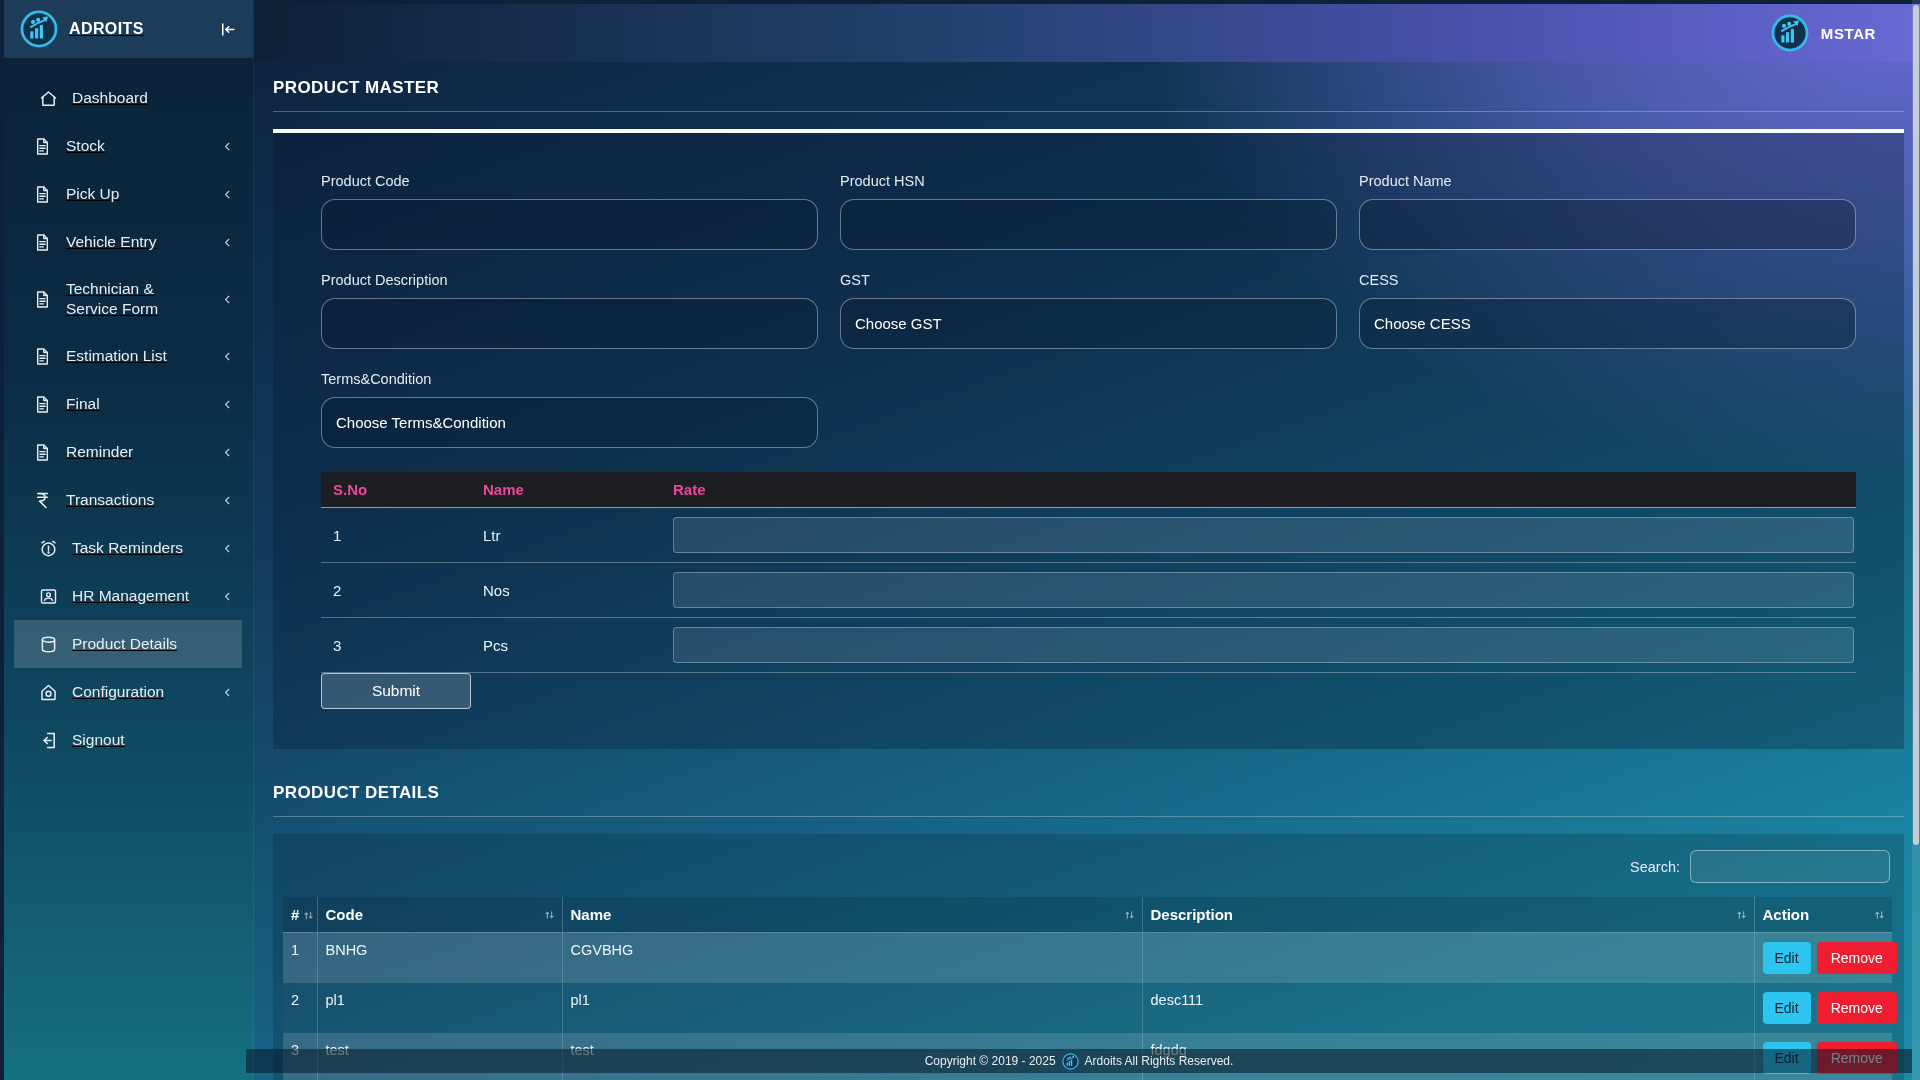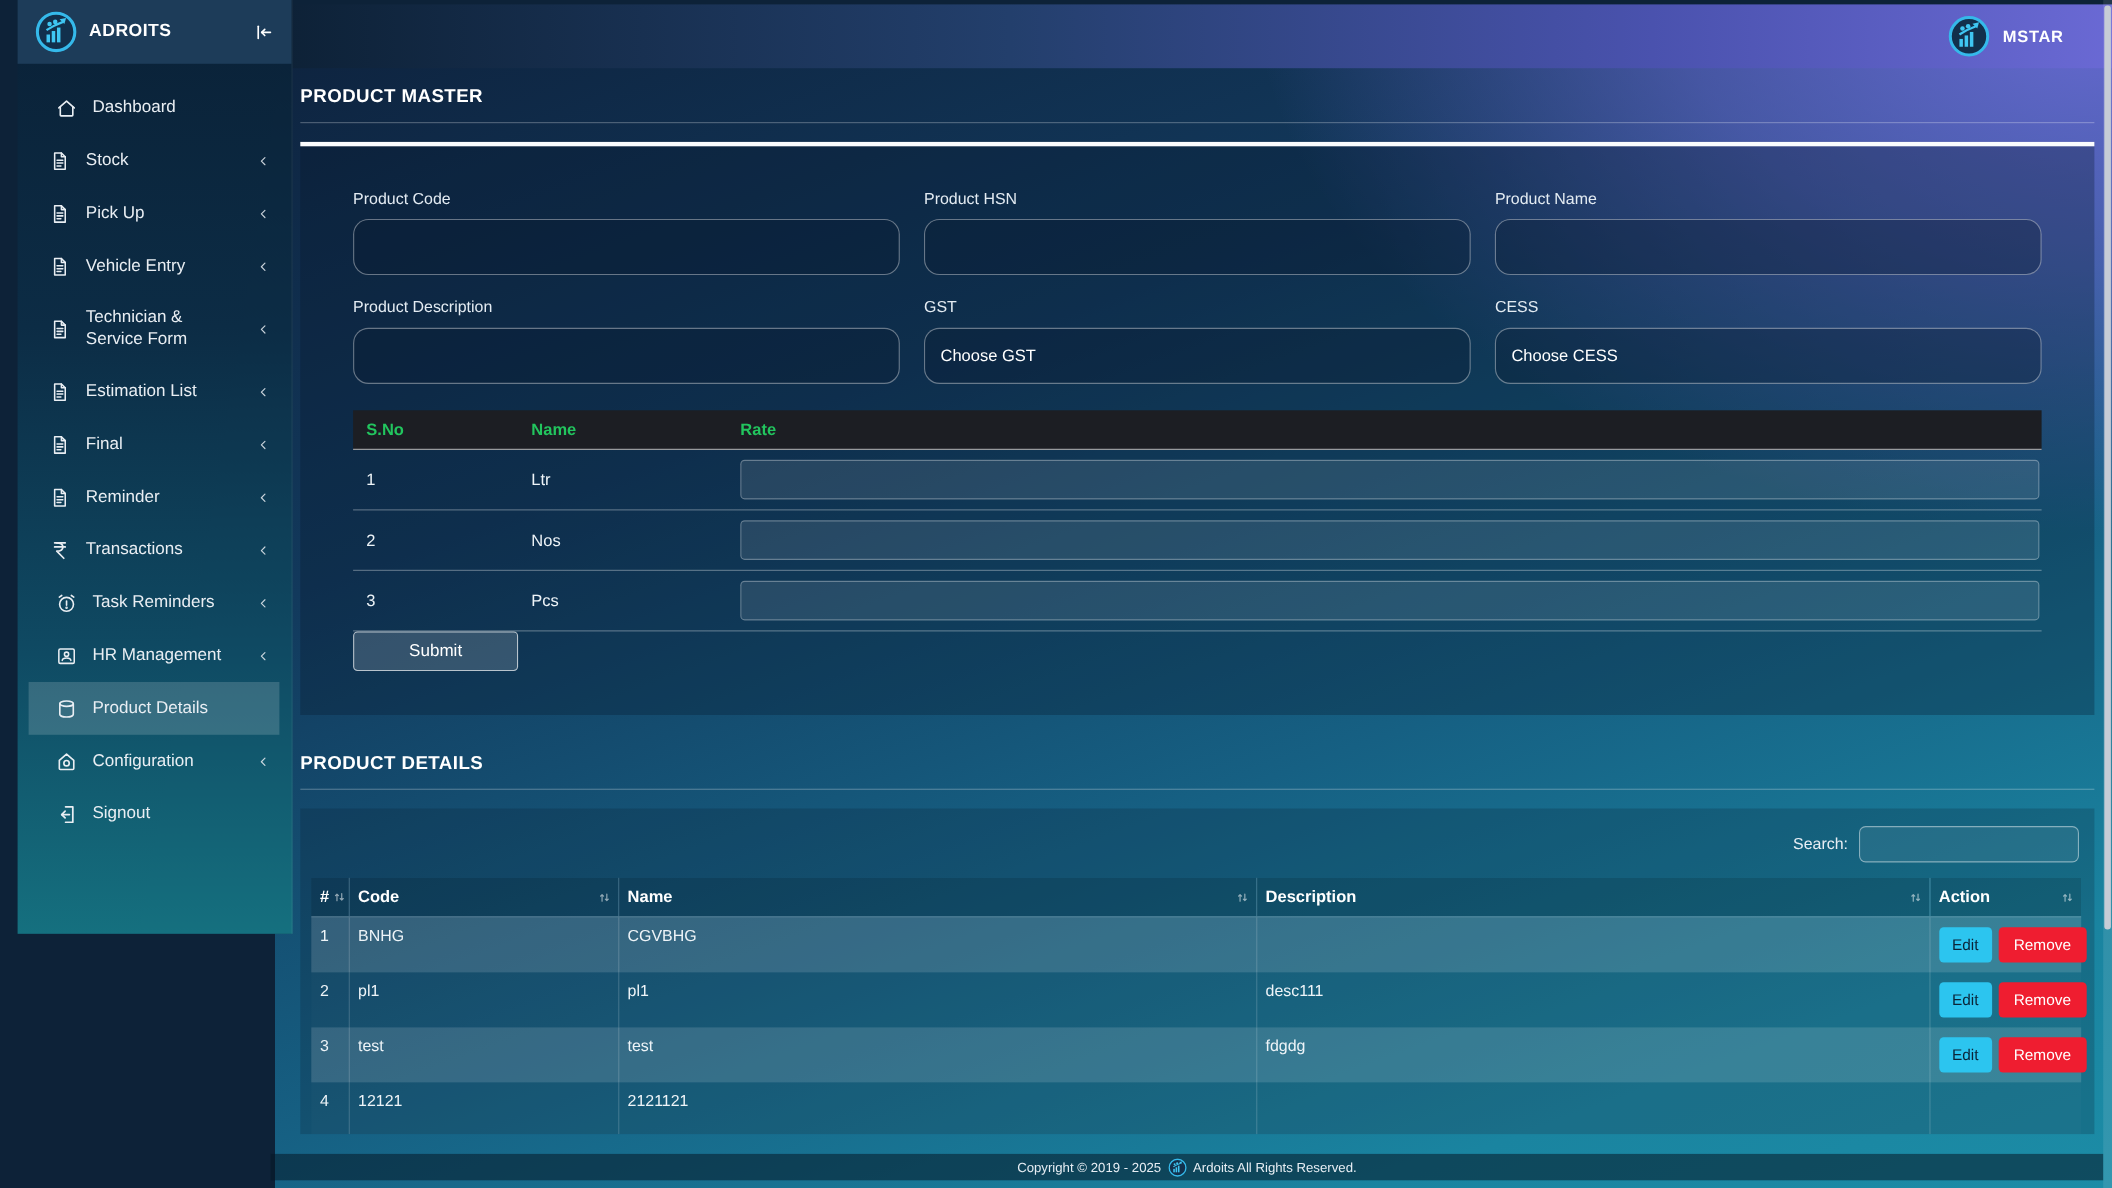--- a/index.html
+++ b/index.html
@@ -1,22 +1,22 @@
 <!DOCTYPE html>
 <html style="--edit: #2cc5ef; --remove: #ef1d30;"><head>
 <meta charset="utf-8">
 <style>
   * { box-sizing: border-box; }
   html, body { margin:0; padding:0; width:1920px; height:1080px; overflow:hidden; }
   body { font-family:"Liberation Sans", sans-serif; position:relative; background:#0d2238; }
 
   
-  .sidebar { position:absolute; left:16px; top:0; width:250px; height:849px; z-index:4;
+  .sidebar { position:absolute; left:4px; top:0; width:250px; height:1080px; z-index:4;
     background:linear-gradient(180deg,#0a2137 0%,#0c2c45 35%,#0f4a63 70%,#15707f 100%);
-    border-right:1px solid rgba(255,255,255,0.07); }
+    border-right:1px solid rgba(255,255,255,0.07);text-decoration:underline; }
   .sb-header { height:58px; background:#1d3c59; display:flex; align-items:center; gap:11px; padding:0 16px; }
   .logo-circle { width:38px; height:38px; flex:0 0 auto; }
   .brand { color:#ffffff; font-weight:bold; font-size:16px; letter-spacing:.4px; }
   .collapse-btn { margin-left:auto; color:#ffffff; cursor:pointer; display:flex; }
   .sb-nav { padding-top:16px; }
   .nav-item { display:flex; align-items:center; gap:13px; margin:0 11px 0 10px; padding:13px 8px 13px 17px;
     color:#e9eef3; font-size:15.5px; line-height:20px; cursor:pointer; }
   .nav-item.ind2 { padding-left:23px; }
   .nav-item.active { background:rgba(255,255,255,0.16); }
   .nicon { width:22px; height:22px; flex:0 0 auto; display:flex; align-items:center; justify-content:center; color:#e9eef3; }
@@ -40,21 +40,21 @@
 
   
   .card { border-top:4px solid #fafcfe; background:rgba(8,24,43,0.30); padding:40px 48px 40px; }
   .form-grid { display:grid; grid-template-columns:repeat(3,1fr); column-gap:22px; row-gap:22px; }
   .field label { display:block; font-size:14.5px; color:#e3ebf2; margin-bottom:10px; }
   .tinput, .select { width:100%; height:51px; border:1px solid rgba(255,255,255,0.38); border-radius:14px;
     background:rgba(9,26,46,0.32); color:#ffffff; font-size:15px; padding:0 14px; outline:none; }
   .select { display:flex; align-items:center; cursor:pointer; }
   .units { margin-top:24px; }
   .u-grid { display:grid; grid-template-columns:150px 190px 1fr; align-items:center; }
-  .units-header { background:#1c1e23; color:#22c55e; font-weight:bold; font-size:15px; height:36px;
+  .units-header { background:#1c1e23; color:#ec4899; font-weight:bold; font-size:15px; height:36px;
     border-bottom:1px solid rgba(255,255,255,0.55); }
   .units-header > div { padding-left:12px; }
   .unit-row { height:55px; border-bottom:1px solid rgba(255,255,255,0.30); color:#eef4f8; font-size:15px; }
   .unit-row > div { padding-left:12px; }
   .rate-input { width:100%; height:36px; background:rgba(255,255,255,0.10); border:1px solid rgba(255,255,255,0.30);
     border-radius:4px; color:#fff; font-size:15px; padding:0 12px; outline:none; }
   .ucell-rate { padding-right:2px; }
   .submit-btn { width:150px; height:36px; background:rgba(255,255,255,0.16);
     border:1px solid rgba(255,255,255,0.65); border-radius:4px; color:#ffffff; font-size:15.5px; cursor:pointer; }
 
@@ -351,20 +351,26 @@
           <div class="field">
             <label>GST</label>
             <div class="select">
               <span>Choose GST</span>
             </div>
           </div>
           <div class="field">
             <label>CESS</label>
             <div class="select">
               <span>Choose CESS</span>
+            </div>
+          </div>
+          <div class="field">
+            <label>Terms&amp;Condition</label>
+            <div class="select">
+              <span>Choose Terms&amp;Condition</span>
             </div>
           </div>
         </div>
 
         <div class="units">
           <div class="u-grid units-header">
               <div>S.No</div>
               <div>Name</div>
               <div>Rate</div>
             </div>

